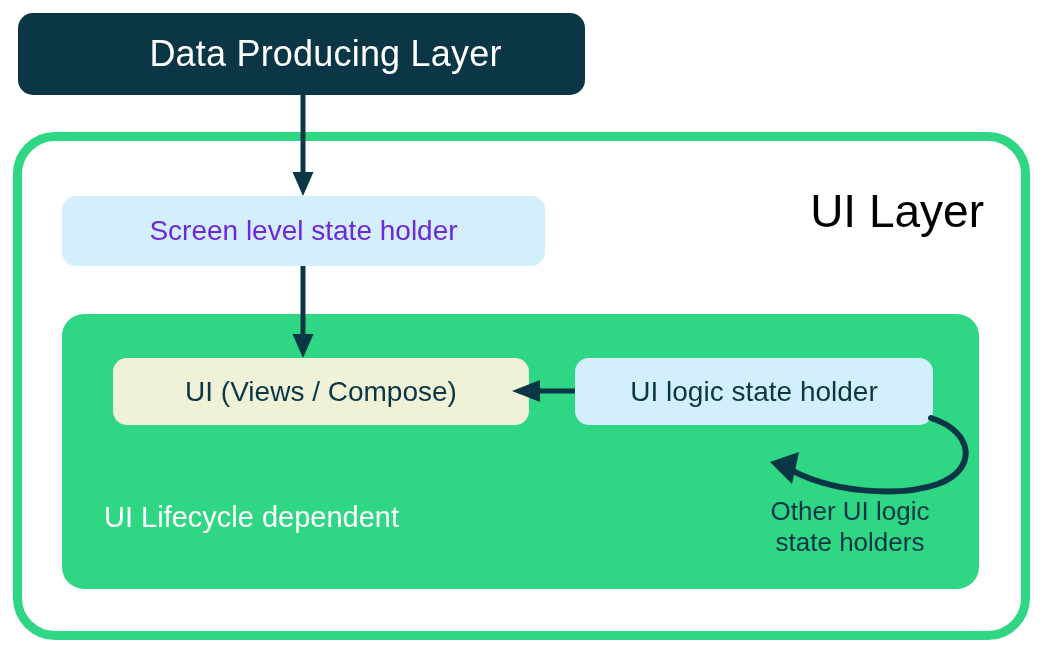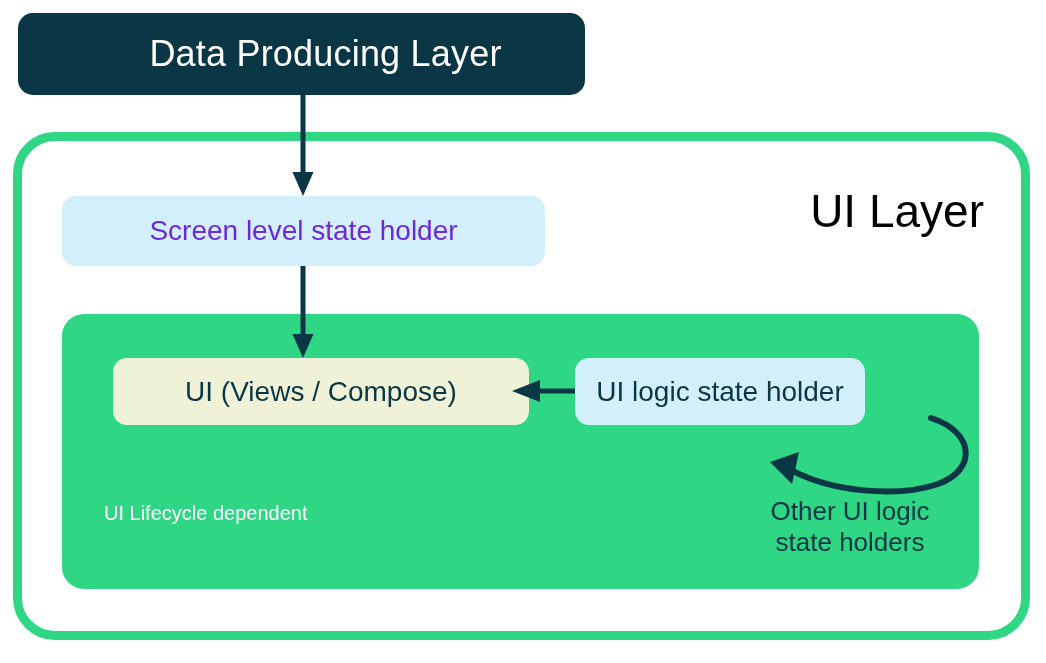--- a/index.html
+++ b/index.html
@@ -94,21 +94,21 @@
     height: 275px;
     background: #2FD684;
     border-radius: 22px;
     box-sizing: border-box;
   }
   .lifecycle-label {
     position: absolute;
     left: 104px;
     top: 503px;
     color: #ffffff;
-    font-size: 20px;
+    font-size: 29px;
     line-height: 1;
     white-space: nowrap;
     text-align: center;
   }
 
   
   .ui-views-compose {
     position: absolute;
     left: 95px;
     top: 358px;
@@ -127,21 +127,21 @@
     font-size: 28px;
     line-height: 1;
     white-space: nowrap;
   }
 
   
   .ui-logic-state-holder {
     position: absolute;
     left: 575px;
     top: 358px;
-    width: 290px;
+    width: 358px;
     height: 67px;
     background: #D2EFFB;
     border-radius: 14px;
     display: flex;
     align-items: center;
     justify-content: center;
     box-sizing: border-box;
   }
   .ui-logic-state-holder .label {
     color: #0A3645;

